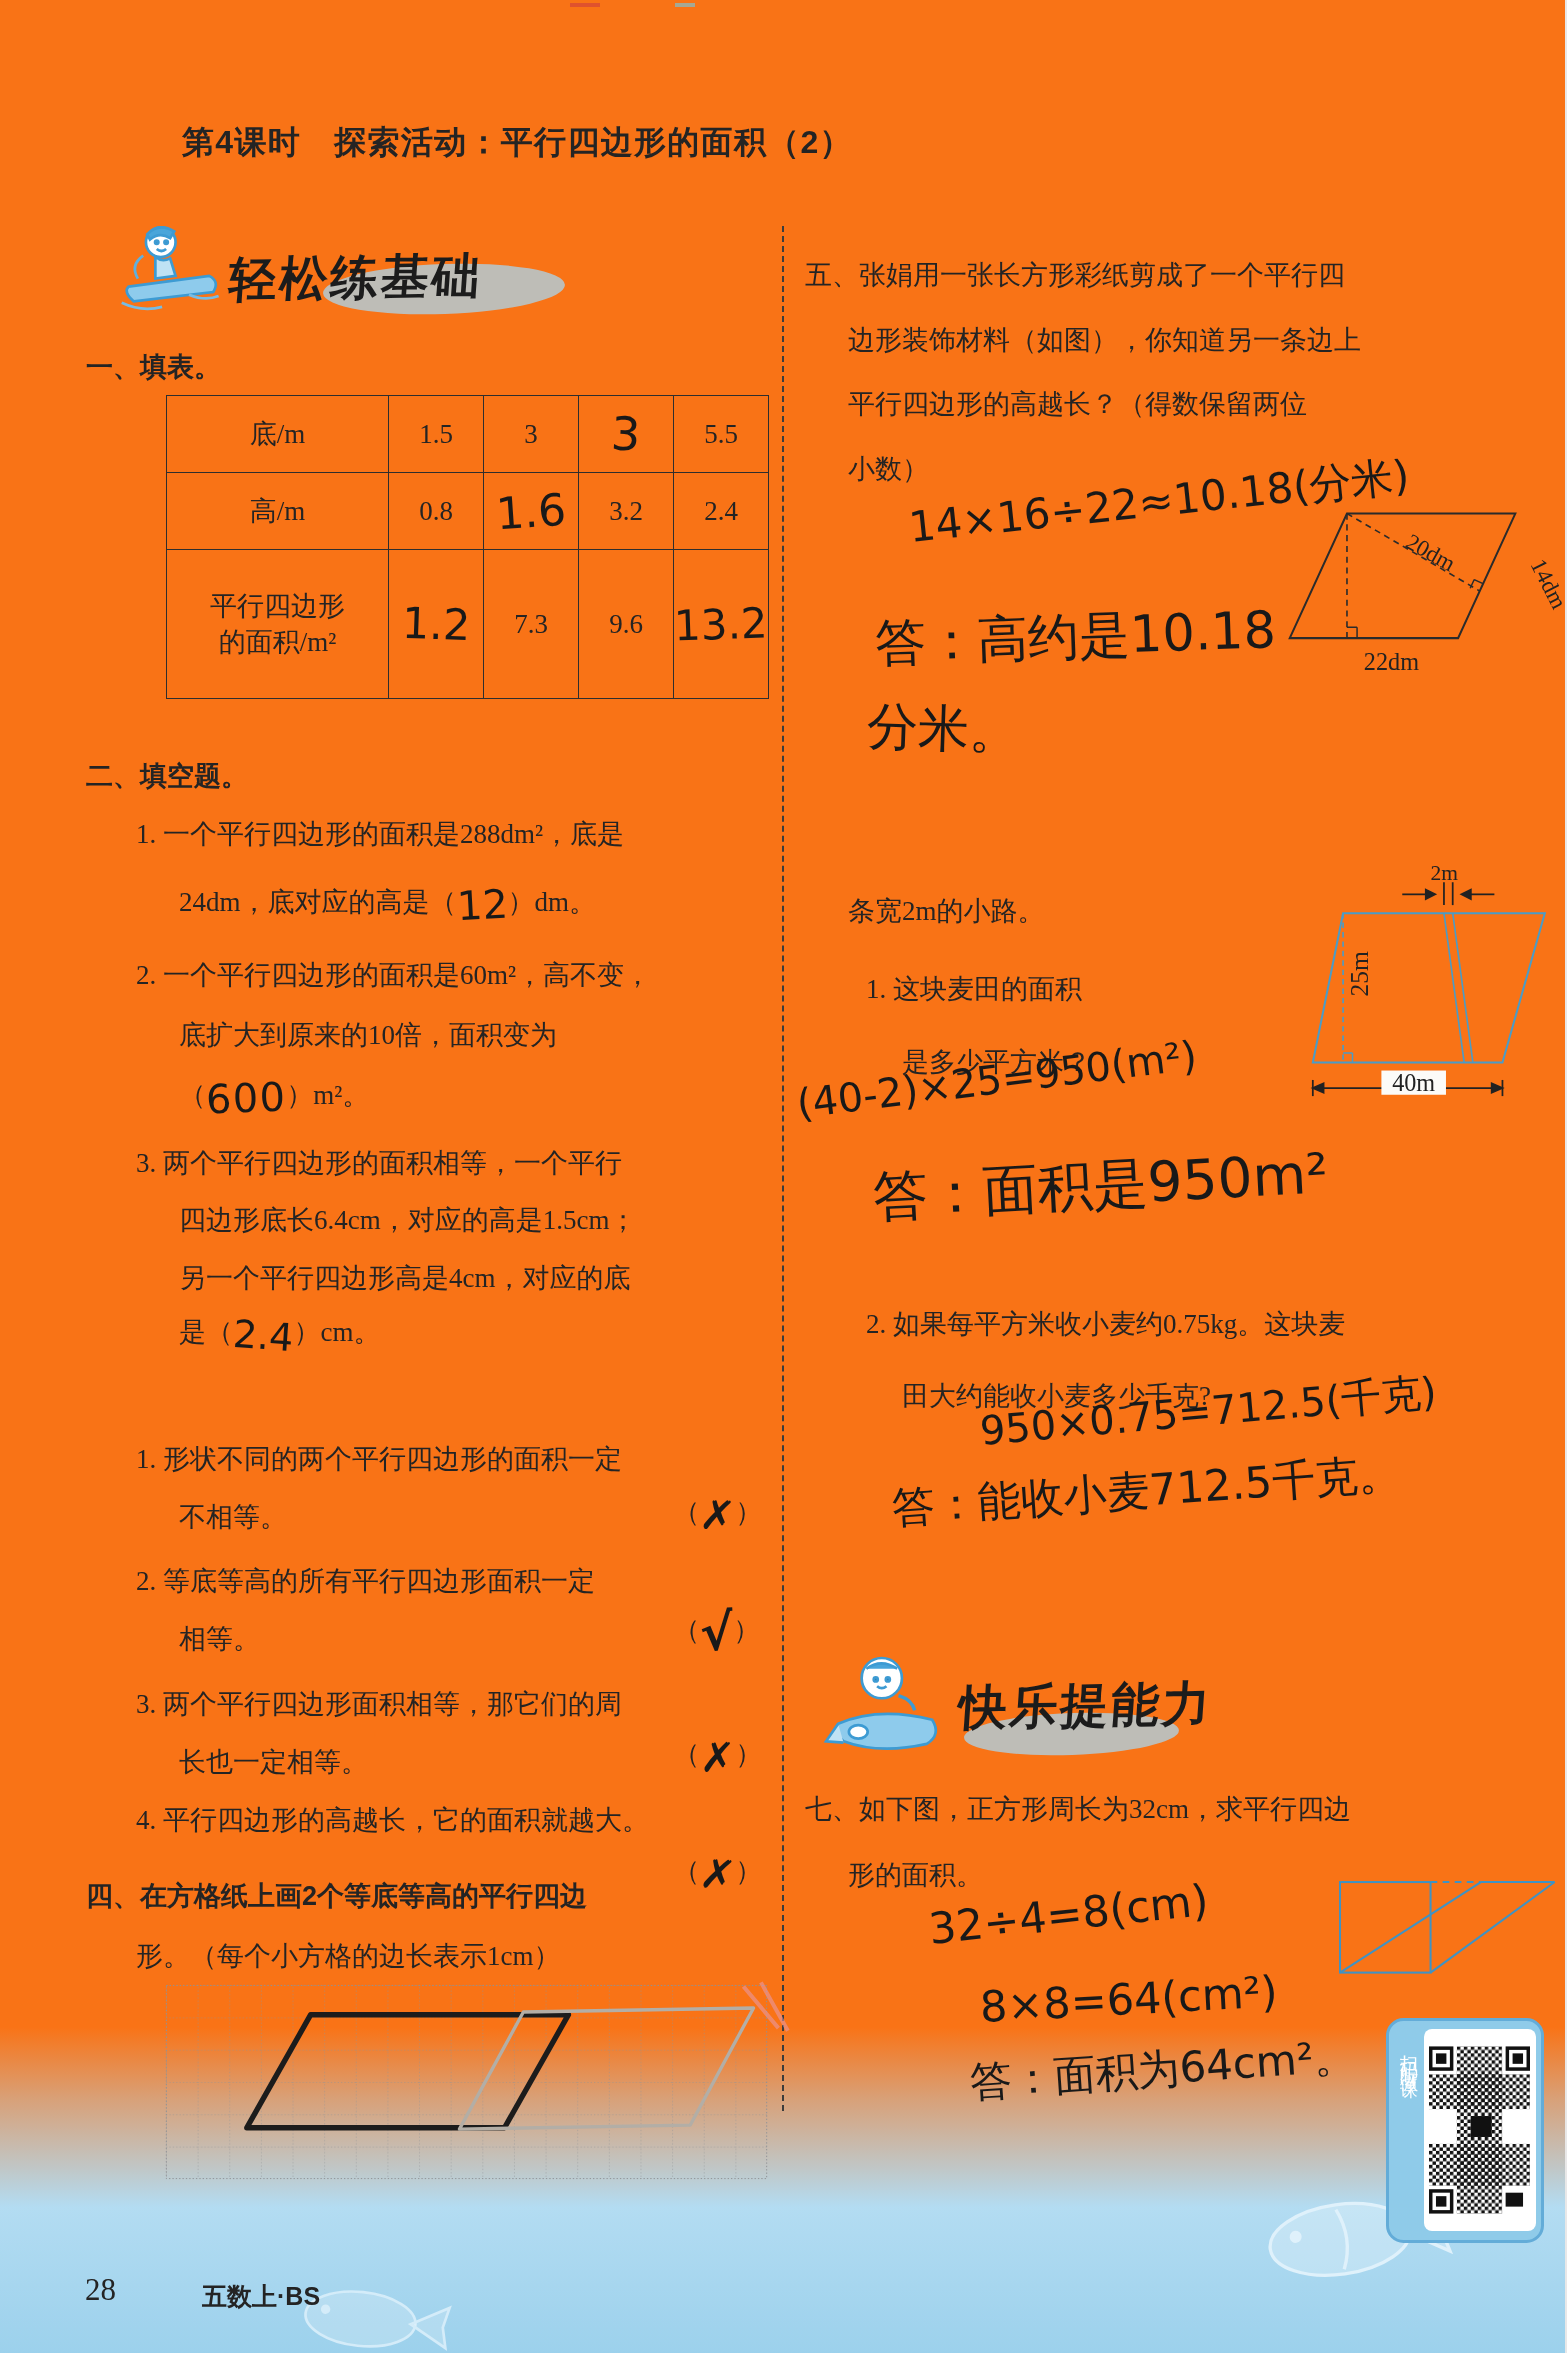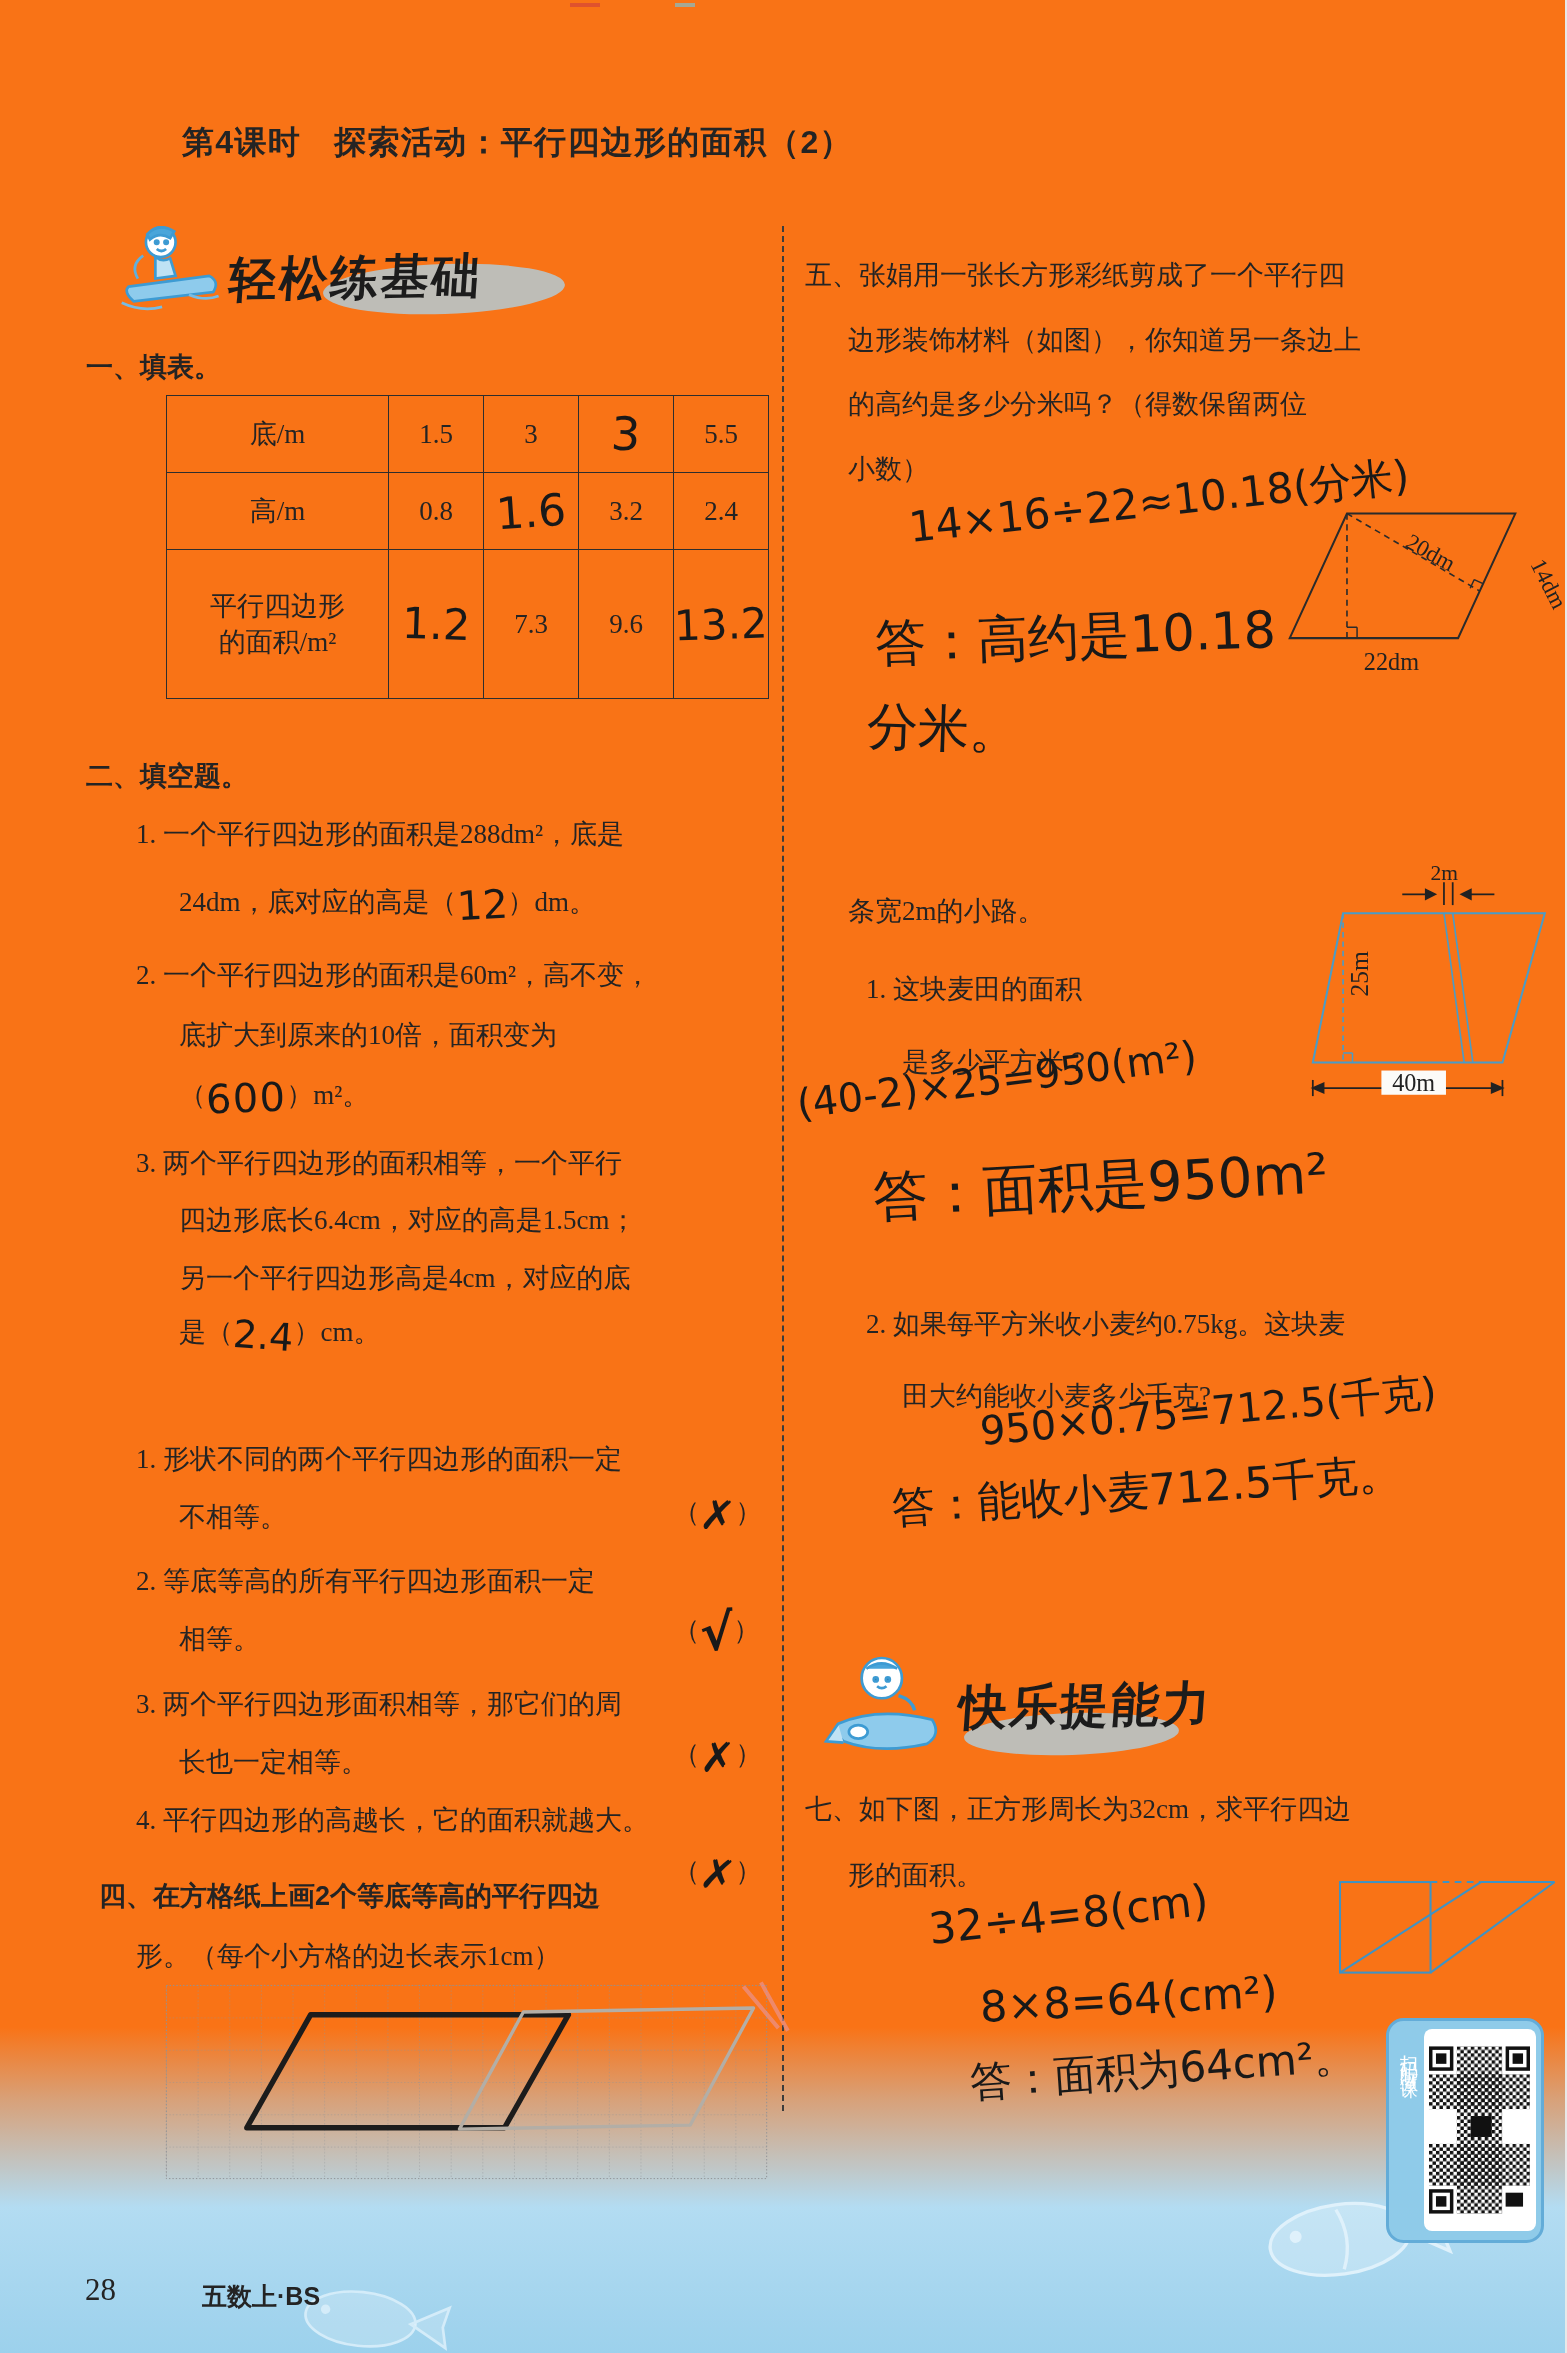--- a/index.html
+++ b/index.html
@@ -137,42 +137,42 @@
   <div class="p" style="left:136px;top:1686px;">3. 两个平行四边形面积相等，那它们的周</div>
   <div class="p" style="left:179px;top:1744px;">长也一定相等。</div>
   <div class="markwrap" style="left:673px;top:1733px;">
     <span>（</span><span class="hwi" style="font-size:42px;vertical-align:-9.4px;display:inline-block;transform:rotate(2deg);">✗</span><span>）</span>
   </div>
   <div class="p" style="left:136px;top:1802px;">4. 平行四边形的高越长，它的面积就越大。</div>
   <div class="markwrap" style="left:673px;top:1850px;">
     <span>（</span><span class="hwi" style="font-size:42px;vertical-align:-9.4px;display:inline-block;transform:rotate(8deg);">✗</span><span>）</span>
   </div>
 
-  <div class="p hd" style="left:86px;top:1878px;margin-left:13px;">四、在方格纸上画2个等底等高的平行四边</div>
+  <div class="p hd" style="left:86px;top:1878px;">四、在方格纸上画2个等底等高的平行四边</div>
   <div class="p" style="left:136px;top:1938px;">形。（每个小方格的边长表示1cm）</div>
 
   <svg style="left:166px;top:1985px;" width="601" height="194" viewBox="0 0 893 288">
     <defs>
       <pattern id="gp" width="47" height="48" patternUnits="userSpaceOnUse">
         <path d="M47,0 H0 V48" fill="none" stroke="#8f9296" stroke-width="1.4" stroke-dasharray="2,3"></path>
       </pattern>
     </defs>
     <rect width="893" height="288" fill="url(#gp)"></rect>
     <rect x="0.5" y="0.5" width="892" height="287" fill="none" stroke="#8f9296" stroke-width="1.4" stroke-dasharray="2,3"></rect>
     <polygon points="215,44 598,44 503,212 120,212" fill="none" stroke="#1c1c1c" stroke-width="8" stroke-linejoin="round"></polygon>
     <polygon points="531,40 873,34 779,208 436,214" fill="none" stroke="#b3aea6" stroke-width="5" stroke-linejoin="round"></polygon>
     <path d="M858,2 l52,62 M884,-4 l40,72" stroke="#e59bb0" stroke-width="6" opacity="0.55" fill="none"></path>
   </svg>
 
   <div class="p" style="left:85px;top:2272px;font-size:31px;">28</div>
   <div class="p hd" style="left:202px;top:2280px;font-size:25px;">五数上·BS</div>
 
   <div class="p" style="left:805px;top:257px;">五、张娟用一张长方形彩纸剪成了一个平行四</div>
   <div class="p" style="left:848px;top:322px;">边形装饰材料（如图），你知道另一条边上</div>
-  <div class="p" style="left:848px;top:386px;">的高约是多少分米吗？（得数保留两位</div>
+  <div class="p" style="left:848px;top:386px;">平行四边形的高越长？（得数保留两位</div>
   <div class="p" style="left:848px;top:451px;">小数）</div>
 
   <svg style="left:1266px;top:490px;" width="302" height="202" viewBox="0 0 448 300">
     <g stroke="#2b2b2b" stroke-width="3" fill="none">
       <polygon points="35,220 285,220 370,35 120,35"></polygon>
       <line x1="120" y1="35" x2="120" y2="220" stroke-dasharray="9,7" stroke-width="2.4"></line>
       <path d="M120,204 h15 M135,204 v16" stroke-width="2.2"></path>
       <line x1="120" y1="35" x2="317" y2="150" stroke-dasharray="9,7" stroke-width="2.4"></line>
       <path d="M303,146 l6,-13 M309,133 l13,6" stroke-width="2.2"></path>
     </g>

